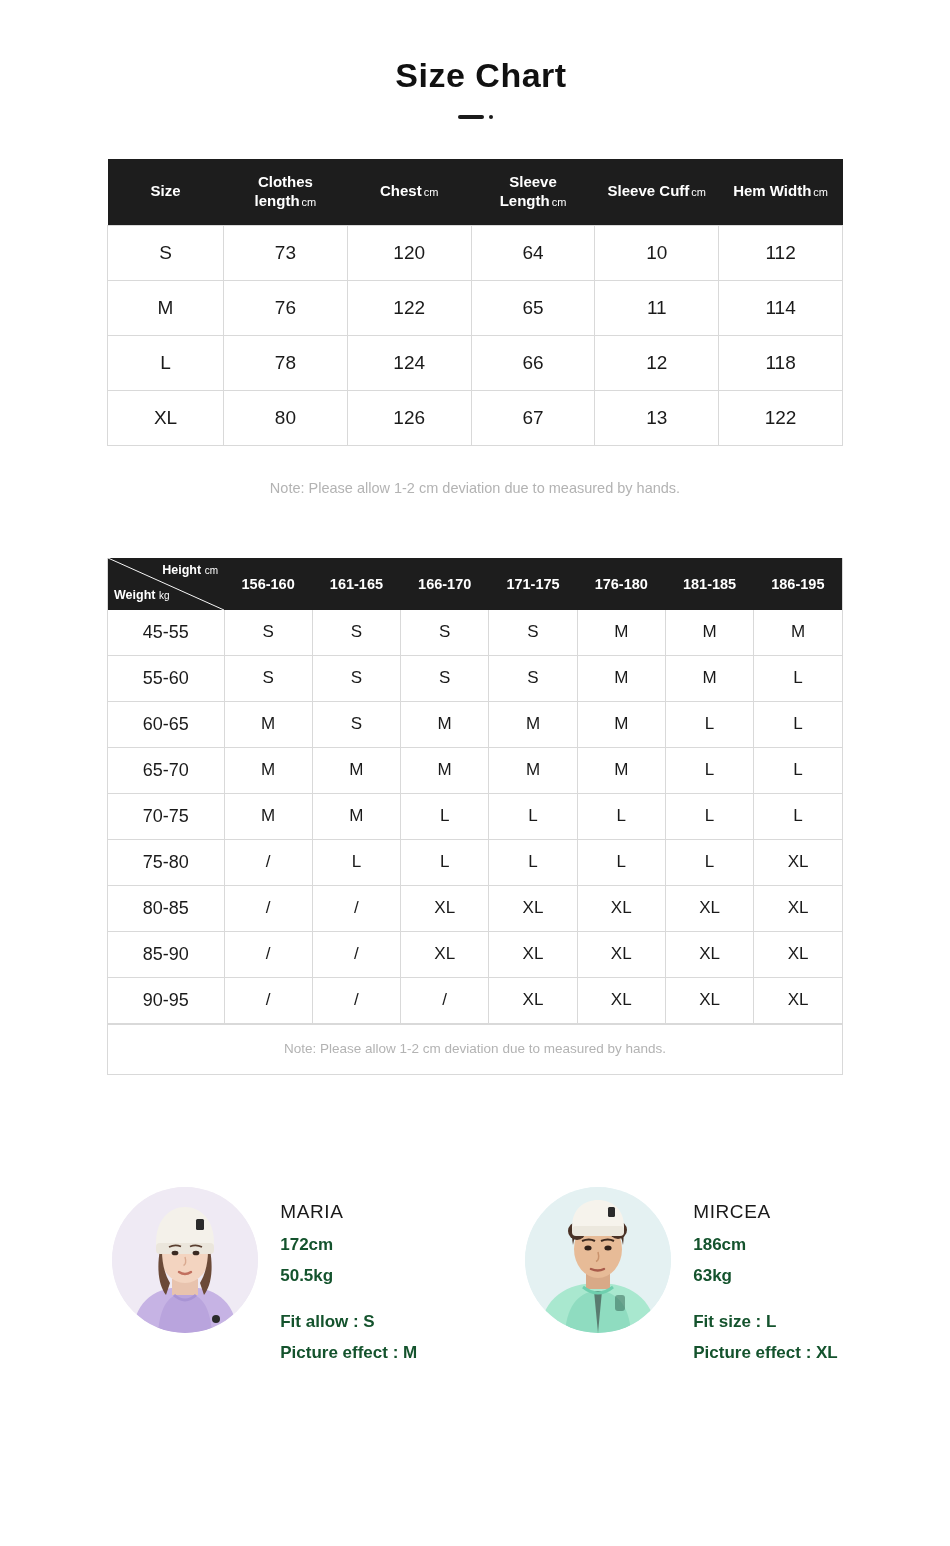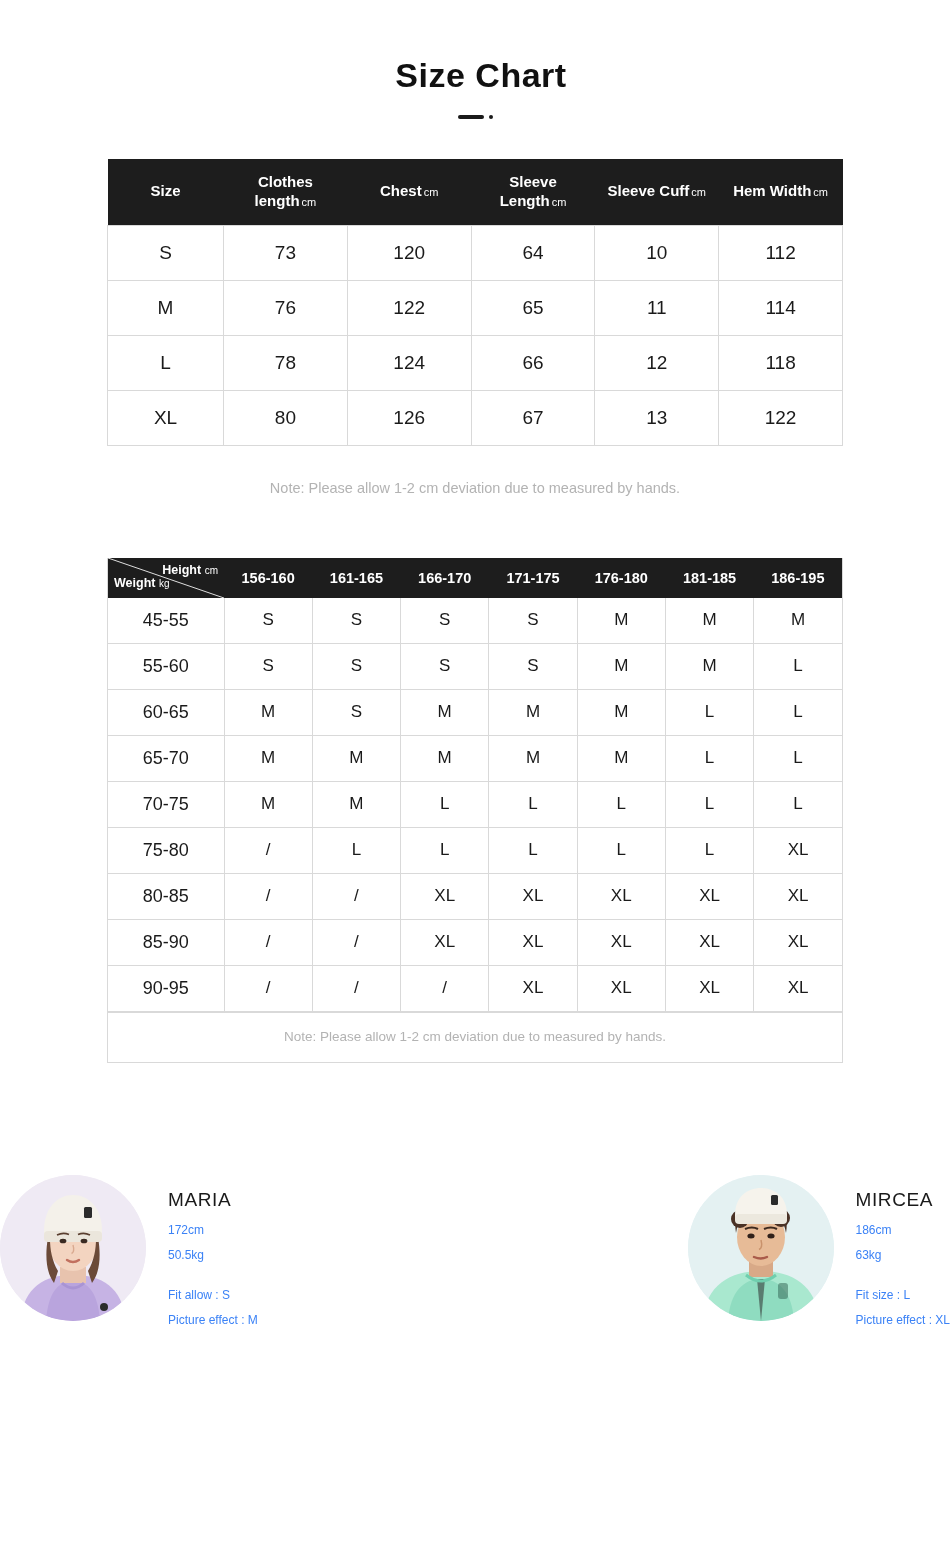--- a/index.html
+++ b/index.html
@@ -108,21 +108,21 @@
     color: #fff;
     font-size: 14.5px;
     font-weight: 600;
     padding: 12px 2px;
     text-align: center;
     border: none;
   }
   .corner-cell {
     position: relative;
     width: 116px;
-    height: 40px;
+    height: 52px;
     padding: 0 !important;
     overflow: hidden;
   }
   .corner-cell .diag {
     position: absolute;
     left: 0; top: 0;
     width: 100%; height: 100%;
   }
   .corner-cell .lbl-h {
     position: absolute;
@@ -158,21 +158,21 @@
     text-align: center;
     color: #b3b3b3;
     font-size: 13.5px;
     padding: 16px 0 18px 0;
     border-top: 1px solid #d9d9d9;
   }
 
   
   .models {
     display: flex;
-    justify-content: space-between;
+    justify-content: center;
     gap: 108px;
     margin-top: 112px;
   }
   .model {
     display: flex;
     align-items: flex-start;
     gap: 22px;
   }
   .avatar {
     width: 146px;
@@ -189,23 +189,24 @@
     padding-top: 14px;
   }
   .model-name {
     font-size: 19px;
     font-weight: 500;
     letter-spacing: 0.6px;
     color: #1a1a1a;
     margin-bottom: 12px;
   }
   .model-line {
-    font-size: 12px;
-    color: #3b82f6;
+    font-size: 17px;
+    color: #14532d;
     margin-bottom: 11px;
+    font-weight: bold;
   }
   .model-line.gap { margin-top: 26px; }
 </style>
 </head>
 <body>
 
 <div>
 
   <h1 class="page-title">Size Chart</h1>
   <div class="divider-wrap">

